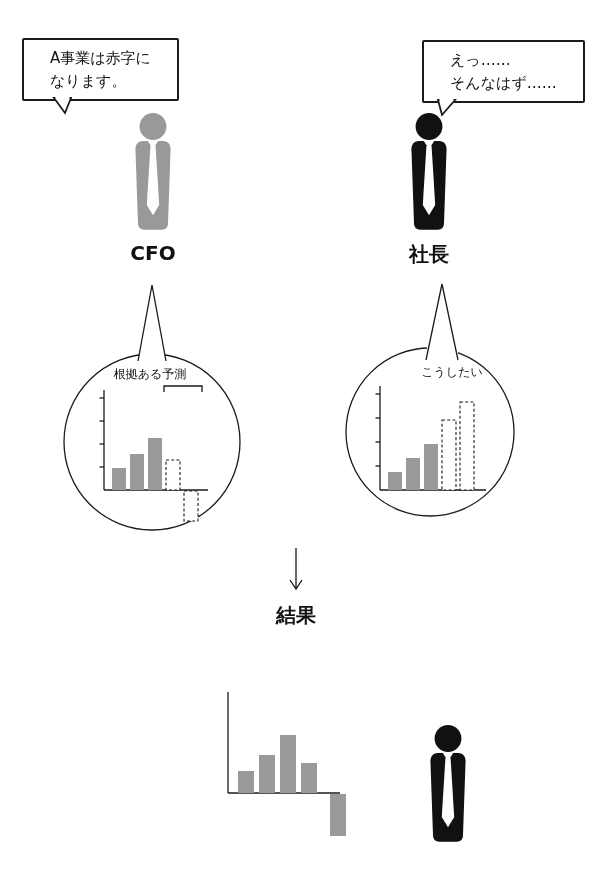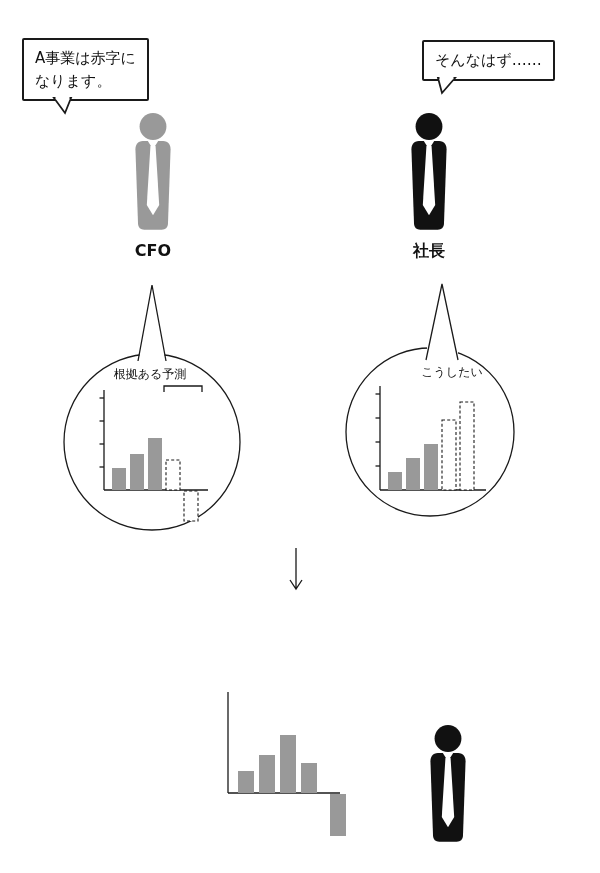--- a/index.html
+++ b/index.html
@@ -1,22 +1,22 @@
 <!DOCTYPE html>
 <html><head>
 <meta charset="utf-8">
 <style>
   html,body{margin:0;padding:0;background:#fff;}
   body{font-family:"DejaVu Sans","Liberation Sans",sans-serif;color:#111;}
   .stage{position:relative;width:600px;height:873px;background:#fff;overflow:hidden;}
   .art{position:absolute;left:0;top:0;z-index:1;}
   .bubble{position:absolute;z-index:2;background:#fff;border:2px solid #1a1a1a;border-radius:2px;
-          padding:7px 11px;font-size:15px;line-height:1.5;white-space:nowrap;}
+          padding:7px 26px;font-size:15px;line-height:1.5;white-space:nowrap;}
   .tail{position:absolute;bottom:-15px;overflow:visible;}
-  .plain-label{position:absolute;z-index:2;font-size:16px;font-weight:bold;text-align:center;}
+  .plain-label{position:absolute;z-index:2;font-size:20px;font-weight:bold;text-align:center;}
   .chart-label{font-size:12px;fill:#111;}
   .axis{stroke:#1a1a1a;stroke-width:1.3;fill:none;}
   .bar-solid{fill:#999;}
   .bar-dashed{fill:#fff;stroke:#1a1a1a;stroke-width:1.1;stroke-dasharray:3 2.2;}
   .circle-outline{fill:#fff;stroke:#1a1a1a;stroke-width:1.3;}
   .caret-line{stroke:#1a1a1a;stroke-width:1.3;fill:none;}
   .tail-shape{fill:#fff;stroke:#1a1a1a;stroke-width:1.8;}
   .tail-mask{fill:#fff;}
 </style>
 </head>
@@ -92,24 +92,26 @@
   <div class="bubble" style="left:22px;top:38px;">
     <div>A事業は赤字に</div>
     <div>なります。</div>
     <svg class="tail" style="left:26px;" width="26" height="18" viewBox="0 0 26 18">
       <polygon class="tail-shape" points="4,2 21,2 15,17"></polygon>
       <rect class="tail-mask" x="5.5" y="0" width="14" height="3.2"></rect>
     </svg>
   </div>
 
   <div class="bubble" style="left:422px;top:40px;">
+    <div>えっ……</div>
     <div>そんなはず……</div>
     <svg class="tail" style="left:10px;" width="26" height="18" viewBox="0 0 26 18">
       <polygon class="tail-shape" points="4,2 21,2 8,17"></polygon>
       <rect class="tail-mask" x="5.5" y="0" width="14" height="3.2"></rect>
     </svg>
   </div>
 
 
   <div class="plain-label" style="left:103px;top:241px;width:100px;">CFO</div>
   <div class="plain-label" style="left:379px;top:241px;width:100px;text-align:center;">社長</div>
+  <div class="plain-label" style="left:246px;top:602px;width:100px;">結果</div>
 
 </div>
 
 </body></html>

